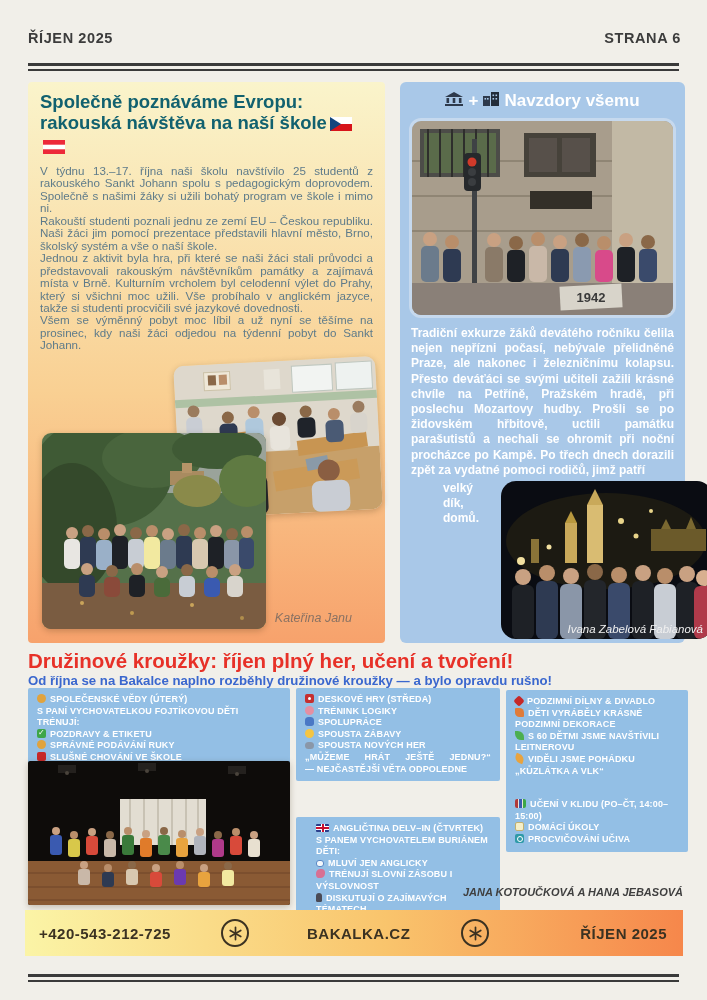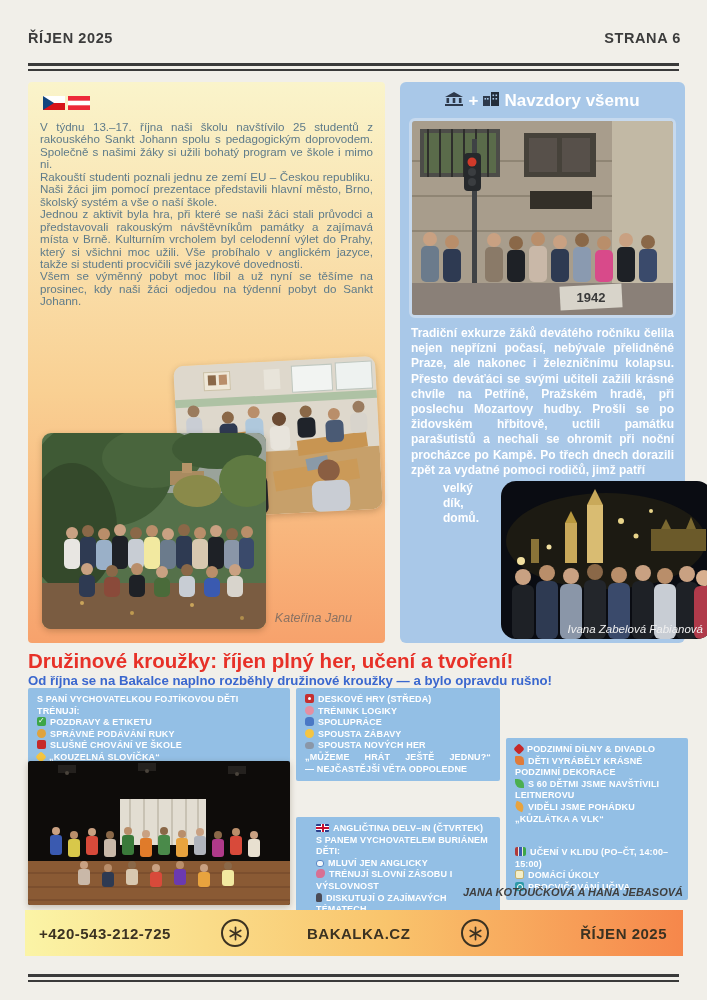--- a/index.html
+++ b/index.html
@@ -24,37 +24,37 @@
   .photo-classroom{left:149px;top:279px;width:202px;height:153px;border-radius:10px;transform:rotate(-3deg);}
   .photo-outdoor{left:14px;top:351px;width:224px;height:196px;border-radius:9px;}
   .sig-left{position:absolute;right:33px;bottom:18px;font-style:italic;font-size:12.5px;color:#8A7263;}
 
   
   .panel-right{position:absolute;left:400px;top:82px;width:285px;height:561px;box-sizing:border-box;
       background:#A9C8E8;border-radius:6px;padding:6px 8px;}
   .pr-title{display:flex;align-items:center;justify-content:center;gap:5px;color:#FFFFFF;
       font-weight:800;font-size:17px;margin:3px 0 7px;}
   .photo-memorial{position:relative;width:261px;height:194px;margin:0 auto;border:3px solid #C6D9EE;
-      border-radius:6px;overflow:hidden;}
+      border-radius:12px;overflow:hidden;}
   .pr-body{color:#FFFFFF;font-size:12px;line-height:15.2px;text-align:justify;font-weight:600;
       padding:8px 3px 0;}
   .pr-tailrow{display:flex;gap:8px;padding:2px 1px 0;margin-top:1px;margin-left:34px;}
   .pr-tail{color:#FFFFFF;font-size:12px;line-height:15.2px;font-weight:600;width:50px;flex:none;}
   .photo-night{position:relative;width:211px;height:158px;border-radius:15px;overflow:hidden;flex:none;}
   .sig-right{position:absolute;right:9px;bottom:4px;font-style:italic;font-size:11.5px;color:#F0F0F0;}
 
   
   .clubs-heading{position:absolute;left:28px;top:649px;font-size:20.5px;font-weight:800;color:#E73128;}
   .clubs-sub{position:absolute;left:28px;top:673px;font-size:13.2px;font-weight:700;color:#3A67CE;}
   .box{position:absolute;background:#93BFE5;color:#FFFFFF;font-weight:700;font-size:9px;
       line-height:11.6px;padding:6px 9px;box-sizing:border-box;letter-spacing:.15px;border-radius:2px;}
   .box-social{left:28px;top:688px;width:262px;}
   .box-games{left:296px;top:688px;width:204px;}
   .box-english{left:296px;top:817px;width:204px;padding-left:20px;}
-  .box-autumn-study{left:506px;top:690px;width:182px;margin-top:48px;}
+  .box-autumn-study{left:506px;top:690px;width:182px;}
   .box .gap{height:22px;}
   .ln{margin:0;}
   .spread{text-align:justify;text-align-last:justify;}
   .photo-theater{left:28px;top:761px;width:262px;height:144px;border-radius:2px;}
   .clubs-sig{position:absolute;right:24px;top:886px;font-style:italic;font-size:11px;font-weight:600;color:#3F3F3F;}
 
   
   .ic{display:inline-block;width:9px;height:9px;border-radius:2px;margin-right:4px;vertical-align:-1px;}
   .ic-handshake{background:#E0A33E;border-radius:50%;}
   .ic-check{background:#3DA648;position:relative;}
@@ -98,21 +98,21 @@
 </head>
 <body>
 
 <div class="page">
 
   <div class="hdr-text hdr-left">ŘÍJEN 2025</div>
   <div class="hdr-text hdr-right">STRANA 6</div>
   <div class="dbl-rule rule-top"></div>
 
   <div class="panel-left">
-    <h1 class="pl-title"><span class="flag"><svg width="22" height="14" viewBox="0 0 22 14">
+    <h1 class="pl-title"><span>Společně poznáváme Evropu: rakouská návštěva na naší škole</span><span class="flag"><svg width="22" height="14" viewBox="0 0 22 14">
             <rect width="22" height="14" fill="#FFFFFF"></rect>
             <rect y="7" width="22" height="7" fill="#D7141A"></rect>
             <polygon points="0,0 0,14 11,7" fill="#11457E"></polygon>
           </svg></span><span class="flag"><svg width="22" height="14" viewBox="0 0 22 14">
             <rect width="22" height="14" fill="#ED2939"></rect>
             <rect y="4.7" width="22" height="4.6" fill="#FFFFFF"></rect>
           </svg></span></h1>
     <div class="pl-body">
       <p>V týdnu 13.–17. října naši školu navštívilo 25 studentů z rakouského Sankt Johann spolu s pedagogickým doprovodem. Společně s našimi žáky si užili bohatý program ve škole i mimo ni.</p>
       <p>Rakouští studenti poznali jednu ze zemí EU – Českou republiku. Naši žáci jim pomocí prezentace představili hlavní město, Brno, školský systém a vše o naší škole.</p>
@@ -337,20 +337,21 @@
         </svg>
         <div class="sig-right">Ivana Zabelová Fabianová</div>
       </div>
     </div>
   </div>
 
   <div class="clubs-heading">Družinové kroužky: říjen plný her, učení a tvoření!</div>
   <div class="clubs-sub">Od října se na Bakalce naplno rozběhly družinové kroužky — a bylo opravdu rušno!</div>
 
   <div class="box box-social">
+    <div class="ln"><span class="ic ic-handshake"></span><span>SPOLEČENSKÉ VĚDY (ÚTERÝ)</span></div>
     <div class="ln"><span>S PANÍ VYCHOVATELKOU FOJTÍKOVOU DĚTI TRÉNUJÍ:</span></div>
     <div class="ln"><span class="ic ic-check"></span><span>POZDRAVY &amp; ETIKETU</span></div>
     <div class="ln"><span class="ic ic-handshake"></span><span>SPRÁVNÉ PODÁVÁNÍ RUKY</span></div>
     <div class="ln"><span class="ic ic-school"></span><span>SLUŠNÉ CHOVÁNÍ VE ŠKOLE</span></div>
     <div class="ln"><span class="ic ic-sparkles"></span><span>„KOUZELNÁ SLOVÍČKA“</span></div>
   </div>
 
   <div class="box box-games">
     <div class="ln"><span class="ic ic-dice"></span><span>DESKOVÉ HRY (STŘEDA)</span></div>
     <div class="ln"><span class="ic ic-brain"></span><span>TRÉNINK LOGIKY</span></div>

